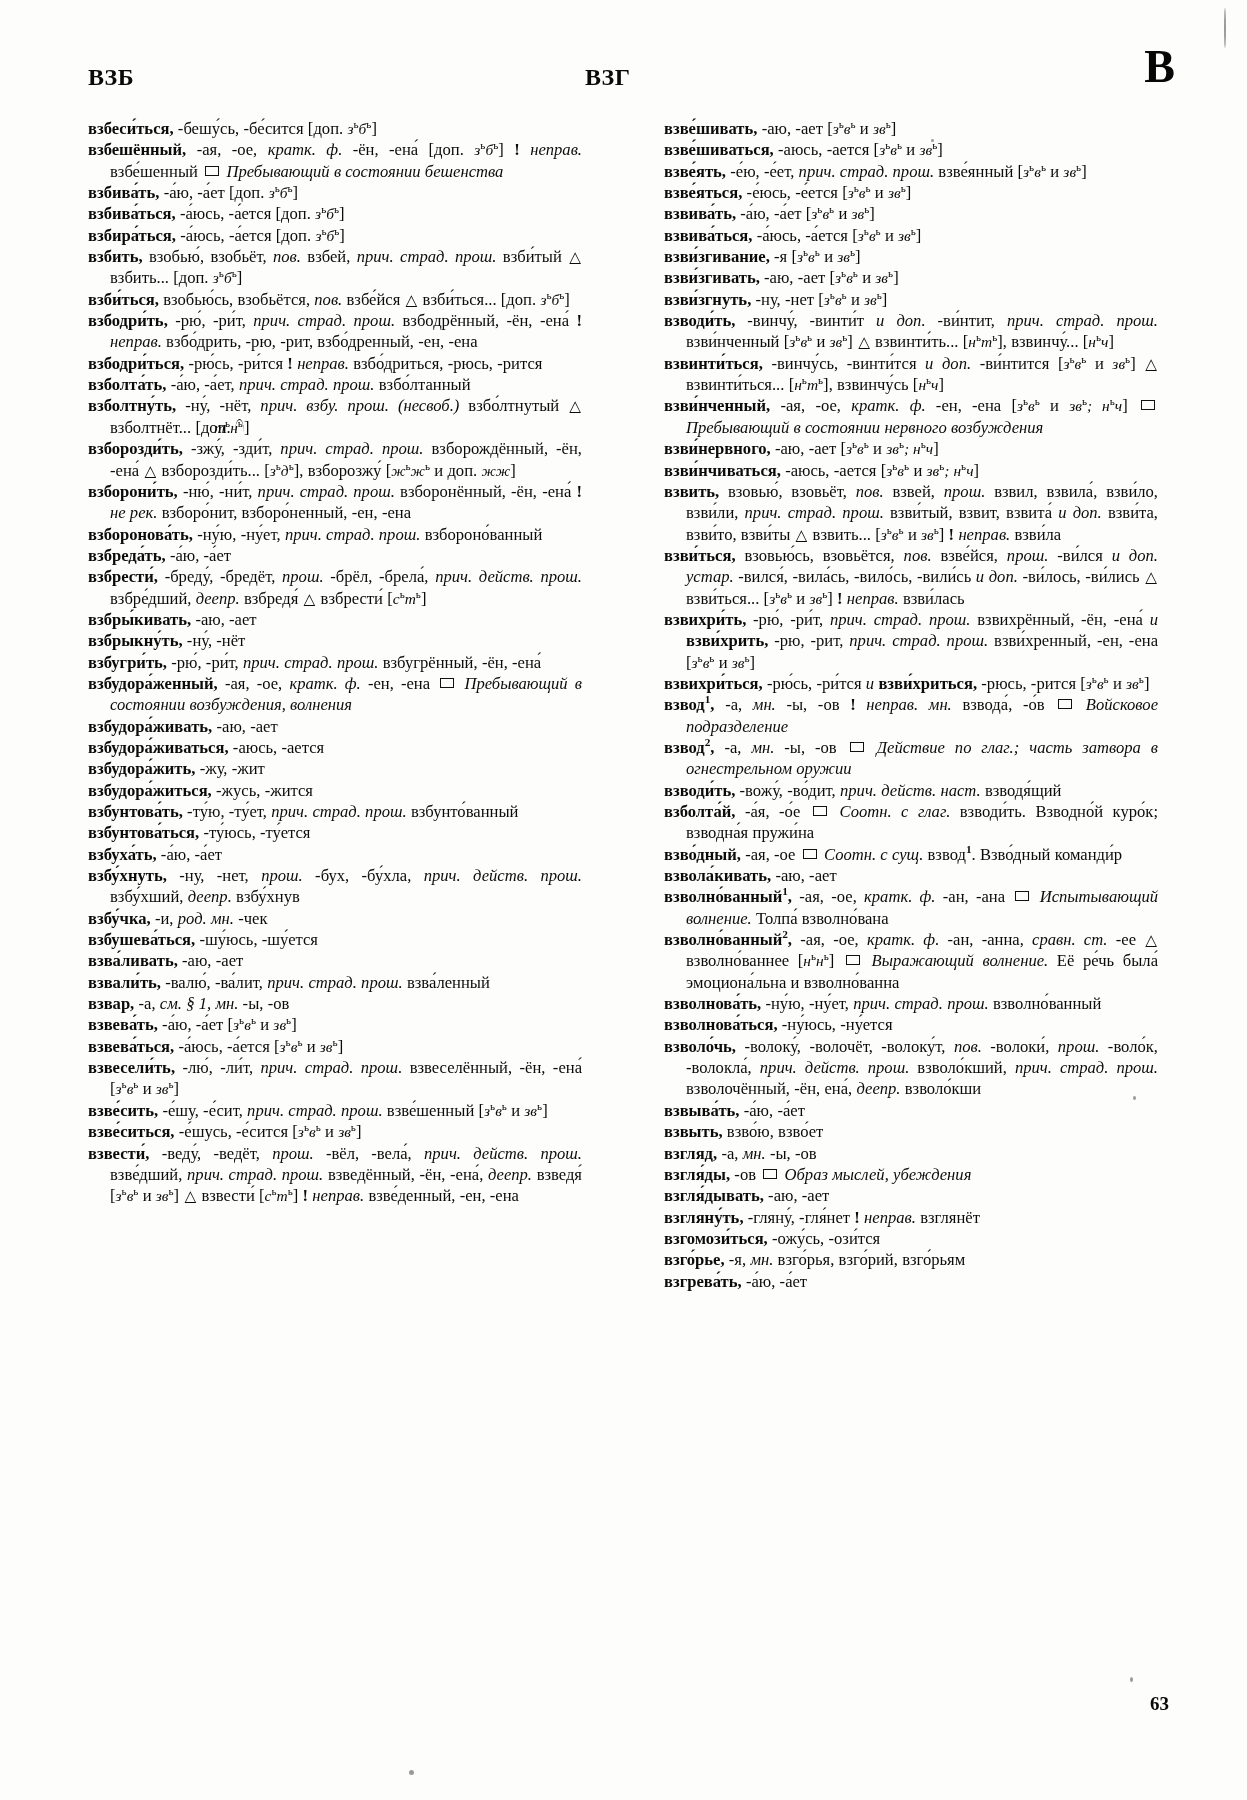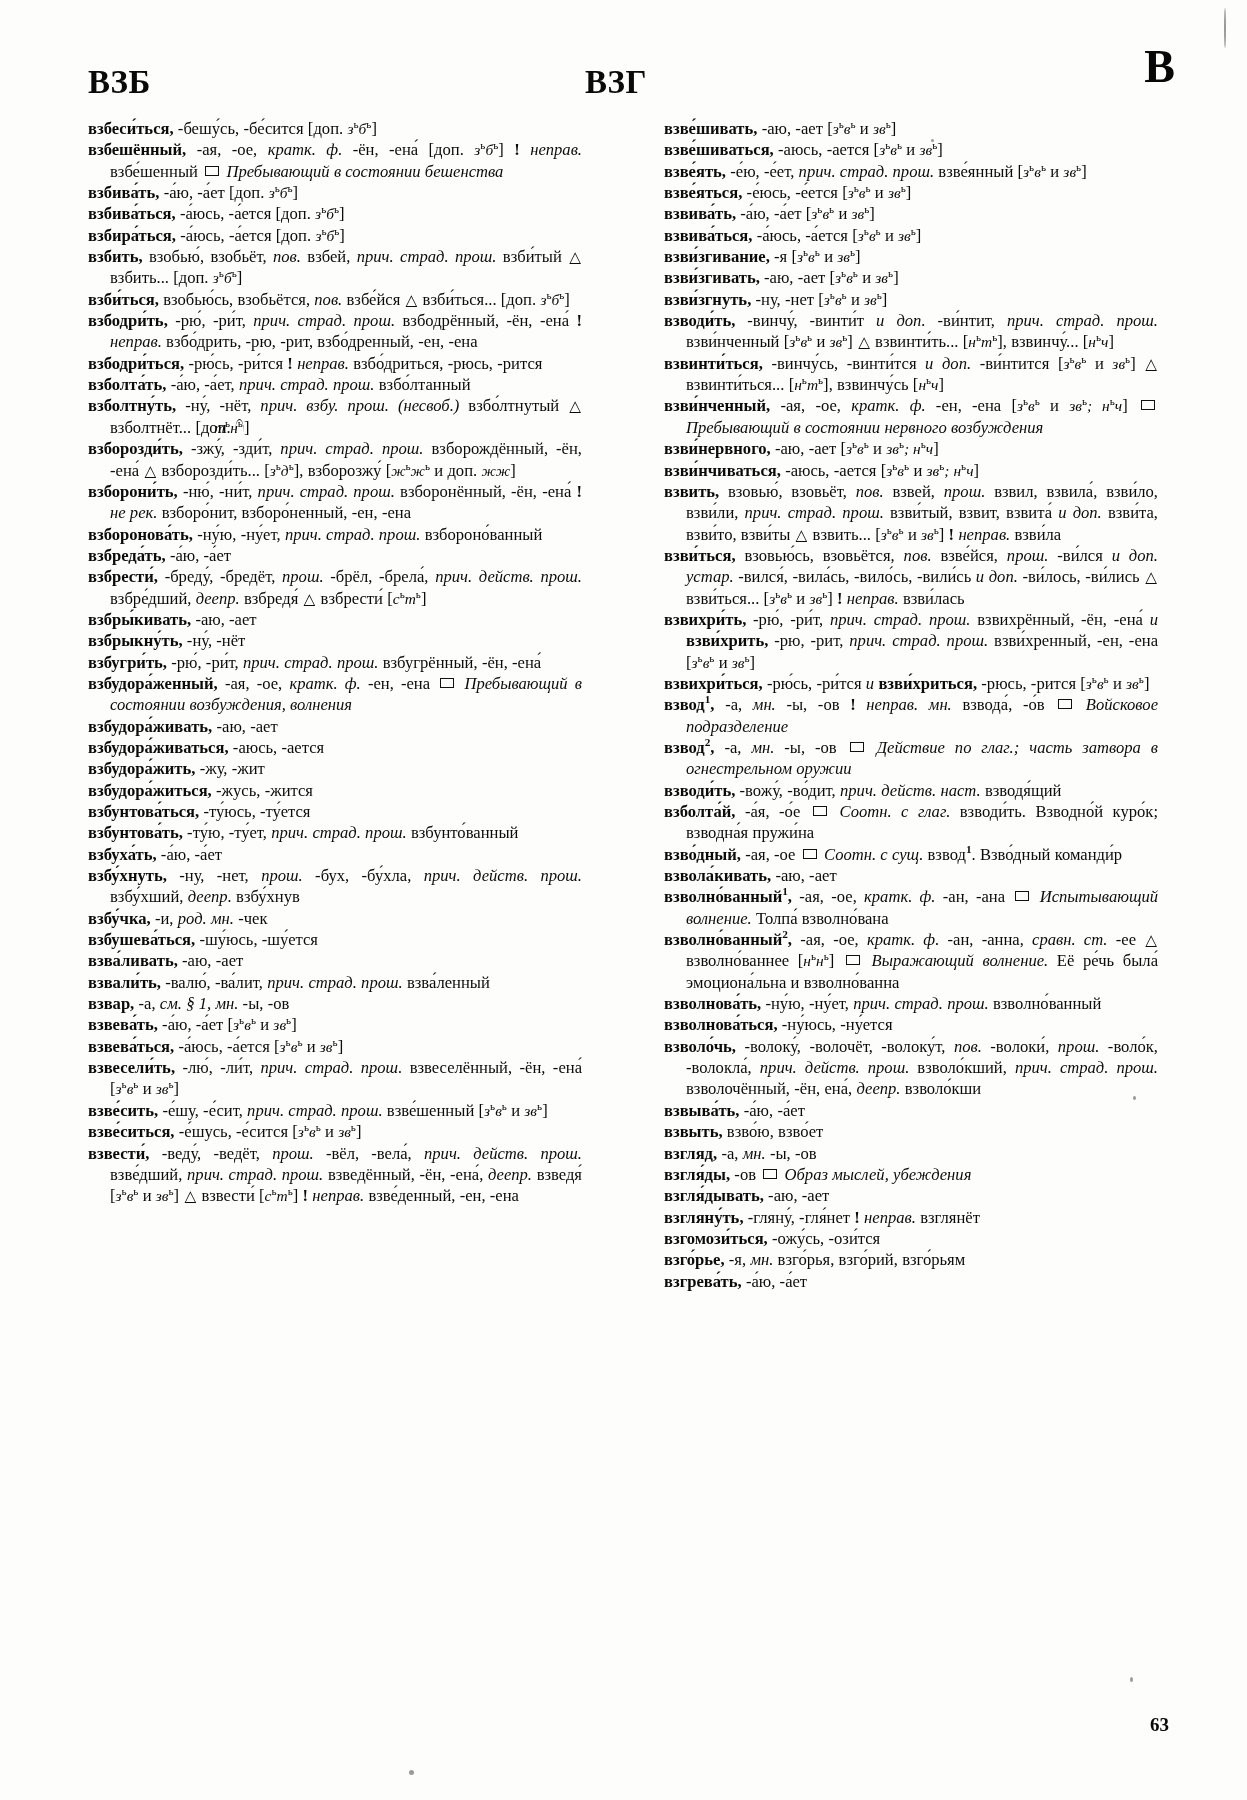--- a/index.html
+++ b/index.html
@@ -25,21 +25,21 @@
     position: absolute;
     top: 58px;
     left: 88px;
     right: 72px;
     height: 46px;
   }
   .runhead {
     position: absolute;
     font-family: "Liberation Serif", "DejaVu Serif", serif;
     font-weight: bold;
-    font-size: 33px;
+    font-size: 24px;
     letter-spacing: 0.5px;
     color: #0a0a0a;
     top: 6px;
   }
   .runhead.left  { left: 0px; }
   .runhead.right { left: 497px; }
   .letter-marker {
     position: absolute;
     right: 0px;
     top: -14px;
@@ -112,21 +112,21 @@
     border-top: 1.4px solid #111;
     border-radius: 60% 60% 0 0 / 100% 100% 0 0;
     padding: 0 1px;
     display: inline-block;
     line-height: 1;
   }
   
   .folio {
     position: absolute;
     right: 78px;
-    bottom: 64px;
+    bottom: 85px;
     font-family: "Liberation Serif", "DejaVu Serif", serif;
     font-weight: bold;
     font-size: 19px;
     color: #0a0a0a;
   }
   
   .speck {
     position: absolute;
     background: #9a9a9a;
     border-radius: 50%;
@@ -162,22 +162,22 @@
         <p class="entry"><b class="hw">взбреда́ть,</b> -а́ю, -а́ет</p>
         <p class="entry"><b class="hw">взбрести́,</b> -бреду́, -бредёт, <i class="it">прош.</i> -брёл, -брела́, <i class="it">прич. действ. прош.</i> взбре́дший, <i class="it">деепр.</i> взбредя́ <span class="tri">△</span> взбрести́ [<i class="tr">с<sup>ь</sup>т<sup>ь</sup></i>]</p>
         <p class="entry"><b class="hw">взбры́кивать,</b> -аю, -ает</p>
         <p class="entry"><b class="hw">взбрыкну́ть,</b> -ну́, -нёт</p>
         <p class="entry"><b class="hw">взбугри́ть,</b> -рю́, -ри́т, <i class="it">прич. страд. прош.</i> взбугрённый, -ён, -ена́</p>
         <p class="entry"><b class="hw">взбудора́женный,</b> -ая, -ое, <i class="it">кратк. ф.</i> -ен, -ена <span class="rect"></span> <i class="it">Пребывающий в состоянии возбуждения, волнения</i></p>
         <p class="entry"><b class="hw">взбудора́живать,</b> -аю, -ает</p>
         <p class="entry"><b class="hw">взбудора́живаться,</b> -аюсь, -ается</p>
         <p class="entry"><b class="hw">взбудора́жить,</b> -жу, -жит</p>
         <p class="entry"><b class="hw">взбудора́житься,</b> -жусь, -жится</p>
+        <p class="entry"><b class="hw">взбунтова́ть,</b> -ту́ю, -ту́ет, <i class="it">прич. страд. прош.</i> взбунто́ванный</p>
         <p class="entry"><b class="hw">взбунтова́ться,</b> -ту́юсь, -ту́ется</p>
-        <p class="entry"><b class="hw">взбунтова́ть,</b> -ту́ю, -ту́ет, <i class="it">прич. страд. прош.</i> взбунто́ванный</p>
         <p class="entry"><b class="hw">взбуха́ть,</b> -а́ю, -а́ет</p>
         <p class="entry"><b class="hw">взбу́хнуть,</b> -ну, -нет, <i class="it">прош.</i> -бух, -бу́хла, <i class="it">прич. действ. прош.</i> взбу́хший, <i class="it">деепр.</i> взбу́хнув</p>
         <p class="entry"><b class="hw">взбу́чка,</b> -и, <i class="it">род. мн.</i> -чек</p>
         <p class="entry"><b class="hw">взбушева́ться,</b> -шу́юсь, -шу́ется</p>
         <p class="entry"><b class="hw">взва́ливать,</b> -аю, -ает</p>
         <p class="entry"><b class="hw">взвали́ть,</b> -валю́, -ва́лит, <i class="it">прич. страд. прош.</i> взва́ленный</p>
         <p class="entry"><b class="hw">взвар,</b> -а, <i class="it">см. § 1, мн.</i> -ы, -ов</p>
         <p class="entry"><b class="hw">взвева́ть,</b> -а́ю, -а́ет [<i class="tr">з<sup>ь</sup>в<sup>ь</sup></i> и <i class="tr">зв<sup>ь</sup></i>]</p>
         <p class="entry"><b class="hw">взвева́ться,</b> -а́юсь, -а́ется [<i class="tr">з<sup>ь</sup>в<sup>ь</sup></i> и <i class="tr">зв<sup>ь</sup></i>]</p>
         <p class="entry"><b class="hw">взвесели́ть,</b> -лю́, -ли́т, <i class="it">прич. страд. прош.</i> взвеселённый, -ён, -ена́ [<i class="tr">з<sup>ь</sup>в<sup>ь</sup></i> и <i class="tr">зв<sup>ь</sup></i>]</p>

